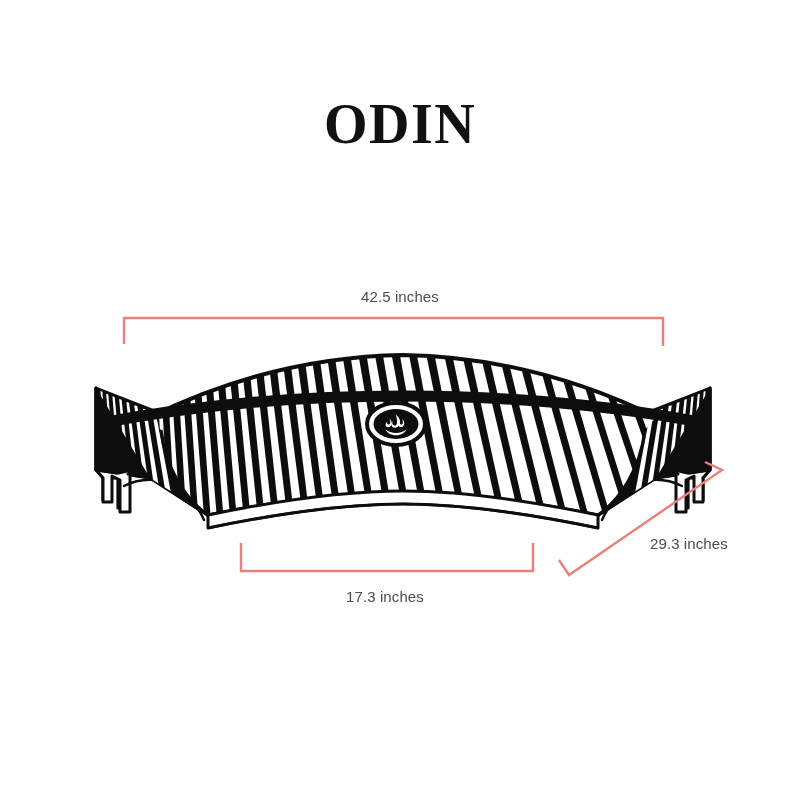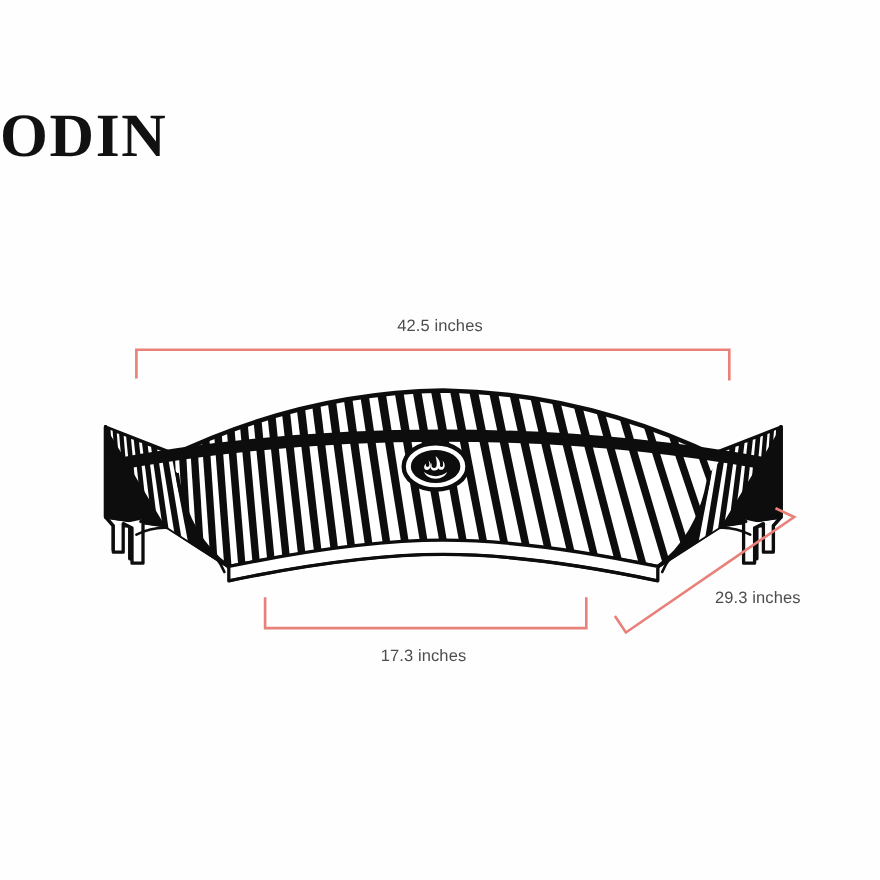--- a/index.html
+++ b/index.html
@@ -18,20 +18,21 @@
     position: relative;
     width: 800px;
     height: 800px;
     background: #fefefe;
   }
   .page-title {
     position: absolute;
     top: 96px;
     left: 0;
     width: 800px;
+    text-align: center;
     font-family: "Liberation Serif", serif;
     font-size: 56px;
     font-weight: 700;
     letter-spacing: 1.5px;
     color: #111111;
     line-height: 1;
   }
   .diagram-stage {
     position: absolute;
     inset: 0;

